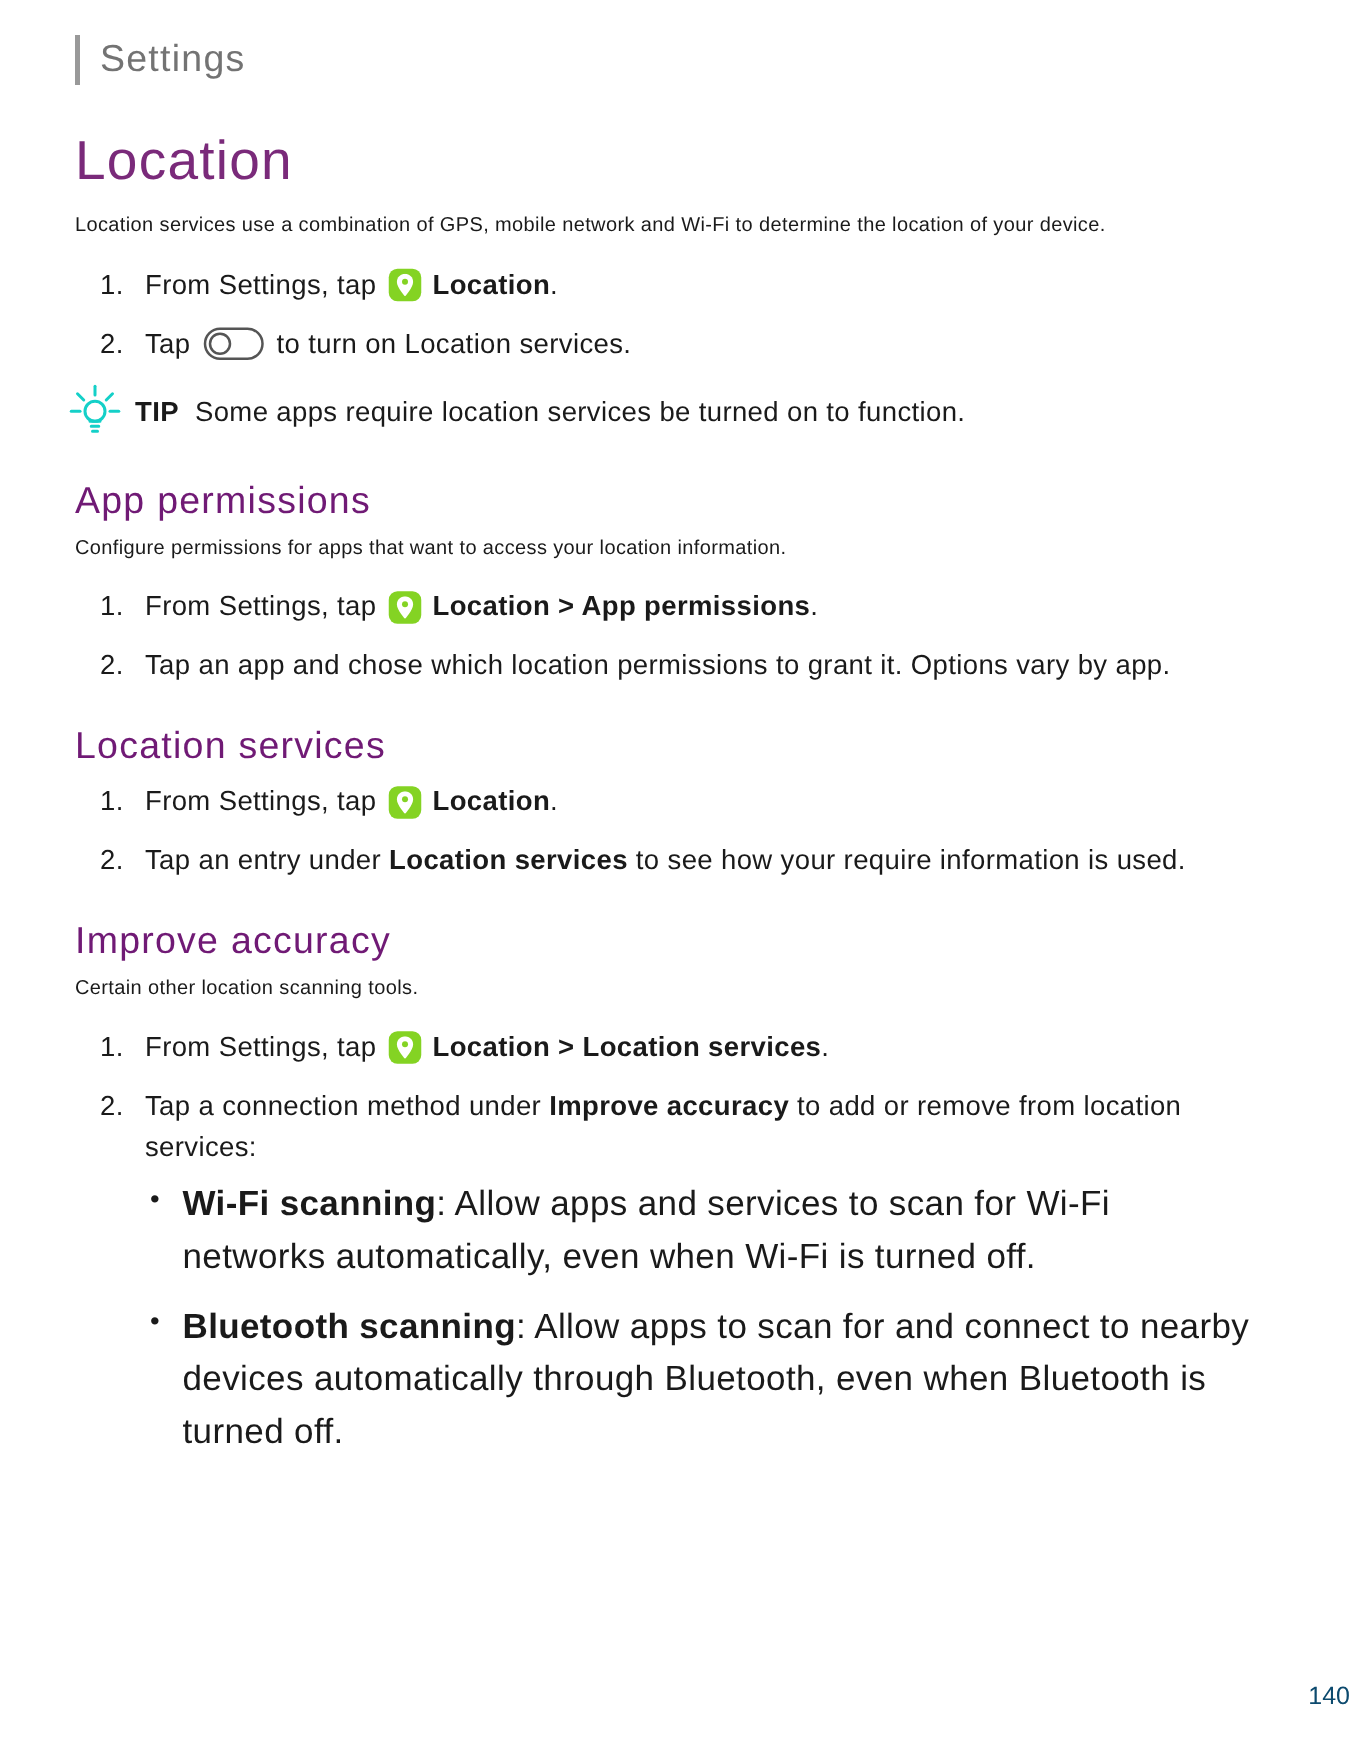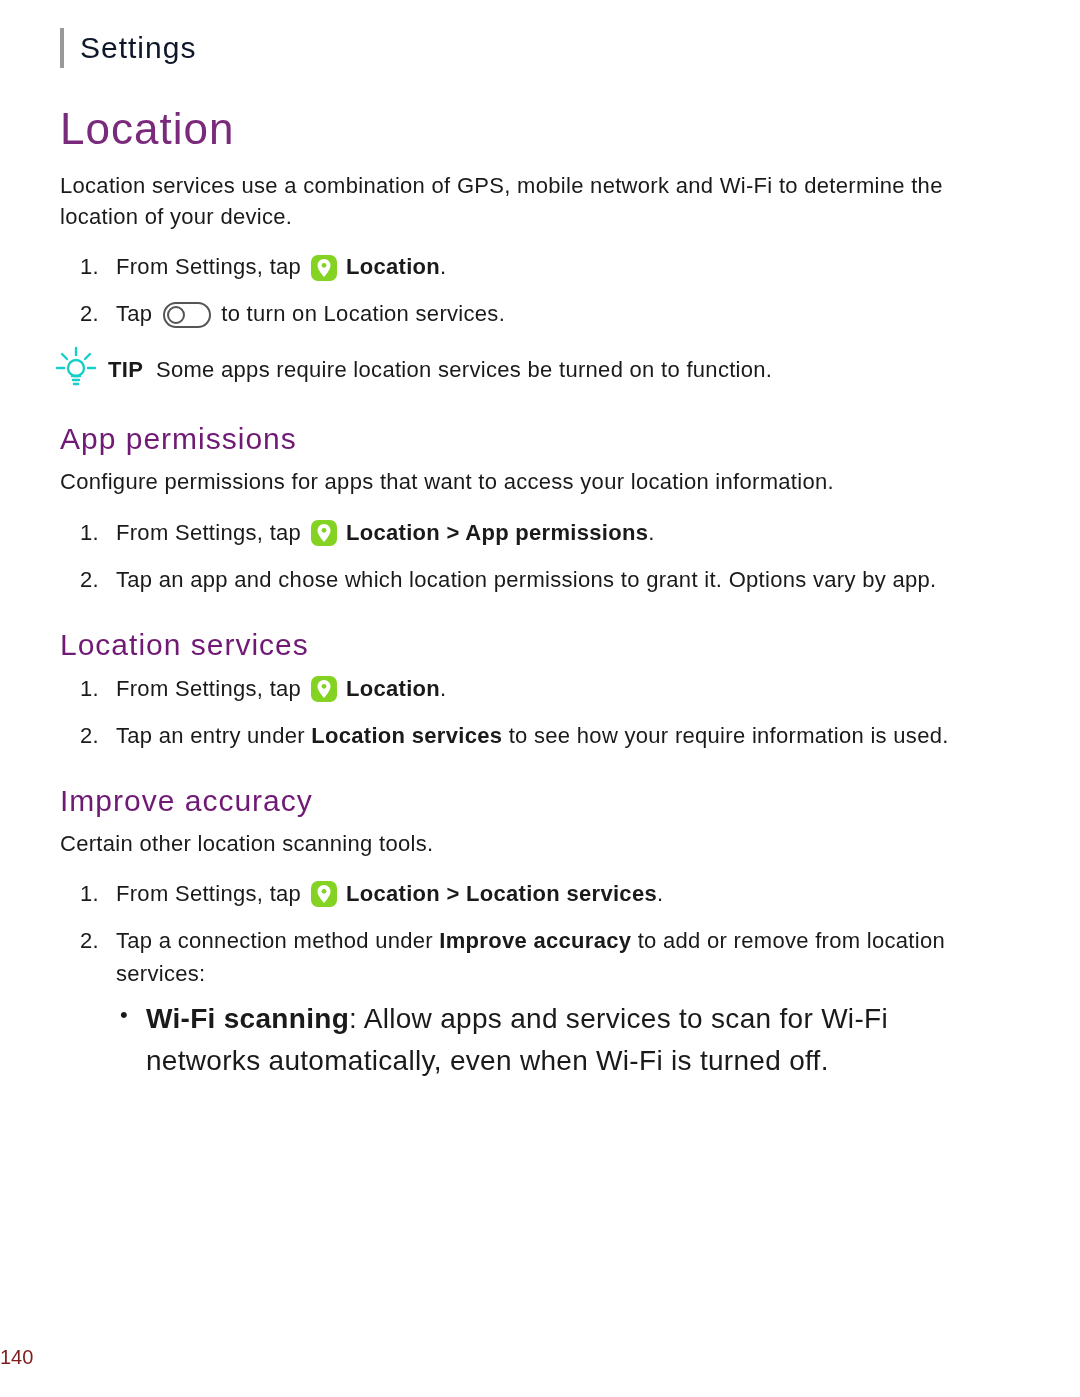--- a/index.html
+++ b/index.html
@@ -1,37 +1,37 @@
 <!DOCTYPE html>
 <html><head>
 <meta charset="utf-8">
 <style>
 html,body{margin:0;padding:0;background:#fff;color:#1a1a1a;font-family:"Helvetica Neue",Arial,sans-serif}
 .page{width:1080px;min-height:1397px;box-sizing:border-box;padding:28px 76px 44px 60px;position:relative}
 .header-line{display:flex;align-items:center;margin-bottom:36px}
 .header-bar{width:4px;height:40px;background:#999;margin-right:16px}
-.header-text{color:#0f172a;font-size:30px;font-weight:400;letter-spacing:1px}
+.header-text{color:#737373;font-size:30px;font-weight:400;letter-spacing:1px}
 h1{color:#7a2a7a;font-size:44px;font-weight:400;margin:0 0 16px 0;letter-spacing:1px}
 h2{color:#701a75;font-size:30px;font-weight:400;margin:32px 0 10px 0;letter-spacing:1px}
-.body{font-size:22px;line-height:1.42;letter-spacing:0.3px;margin:0 0 18px 0}
+.body{font-size:16px;line-height:1.42;letter-spacing:0.3px;margin:0 0 18px 0}
 ol{list-style:none;padding:0;margin:0 0 10px 0;counter-reset:item}
 ol>li{counter-increment:item;font-size:22px;line-height:1.5;letter-spacing:0.3px;padding-left:56px;position:relative;margin-bottom:14px}
 ol>li::before{content:counter(item)".";position:absolute;left:20px;top:0}
 ul.sub{list-style:none;padding:0;margin:8px 0 0 0}
 ul.sub>li{font-size:28px;line-height:1.5;letter-spacing:0.3px;position:relative;padding-left:30px;margin-bottom:14px}
 ul.sub>li::before{content:"•";position:absolute;left:4px;top:0;font-size:22px}
 .bold{font-weight:700}
 .loc-icon{display:inline-flex;width:26px;height:26px;border-radius:7px;background:#84d323;vertical-align:middle;align-items:center;justify-content:center;margin:0 3px;position:relative;top:-1px}
 .loc-icon svg{display:block}
 .toggle-icon{display:inline-block;width:44px;height:22px;border:2px solid #555;border-radius:14px;vertical-align:middle;position:relative;margin:0 4px;top:-1px}
 .toggle-icon::after{content:"";position:absolute;left:2px;top:2px;width:14px;height:14px;border:2px solid #555;border-radius:50%;background:#fff}
 .tip-row{display:flex;align-items:center;margin:18px 0 18px -6px}
 .tip-icon{flex:0 0 auto;margin-right:10px;margin-top:-4px}
 .tip-text{font-size:22px;line-height:1.45;letter-spacing:0.3px}
-.footer{position:absolute;bottom:28px;left:0;right:0;text-align:left;font-size:20px;color:#7f1d1d}
+.footer{position:absolute;bottom:28px;left:0;right:0;text-align:right;font-size:20px;color:#0c4a6e}
 </style>
 </head>
 <body>
 
 <div class="page">
 
   <div class="header-line">
     <div class="header-bar"></div>
     <div class="header-text">Settings</div>
   </div>
@@ -122,18 +122,21 @@
           </svg>
       </span>
       <span class="bold">Location &gt; Location services</span><span>.</span>
     </li>
     <li>
       <span>Tap a connection method under </span><span class="bold">Improve accuracy</span><span> to add or remove from location services:</span>
       <ul class="sub">
         <li>
           <span class="bold">Wi-Fi scanning</span><span>: Allow apps and services to scan for Wi-Fi networks automatically, even when Wi-Fi is turned off.</span>
         </li>
+        <li>
+          <span class="bold">Bluetooth scanning</span><span>: Allow apps to scan for and connect to nearby devices automatically through Bluetooth, even when Bluetooth is turned off.</span>
+        </li>
       </ul>
     </li>
   </ol>
 
   <div class="footer">140</div>
 </div>
 
 </body></html>

